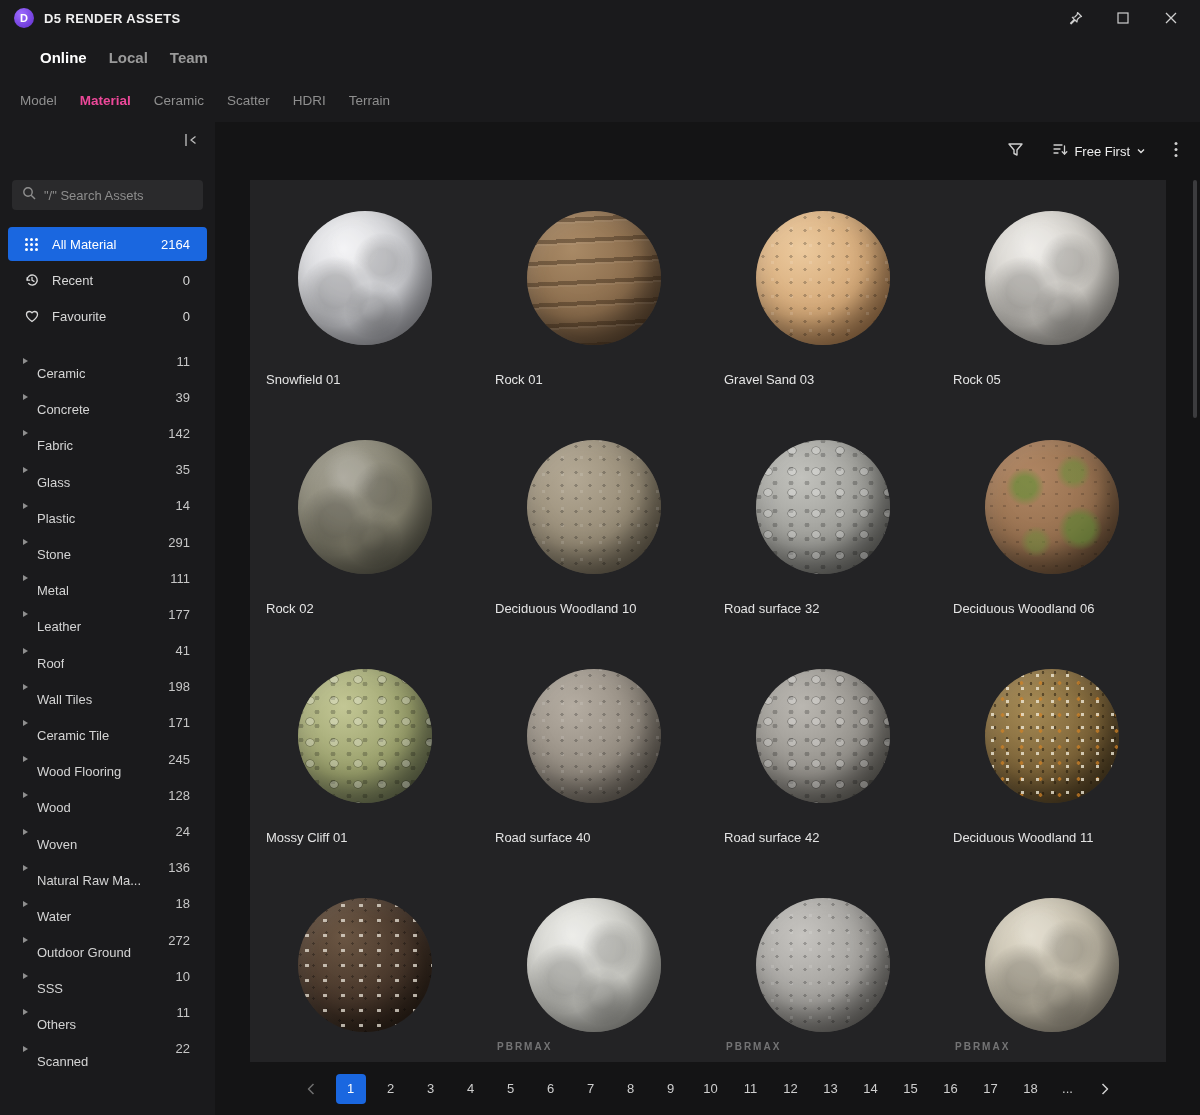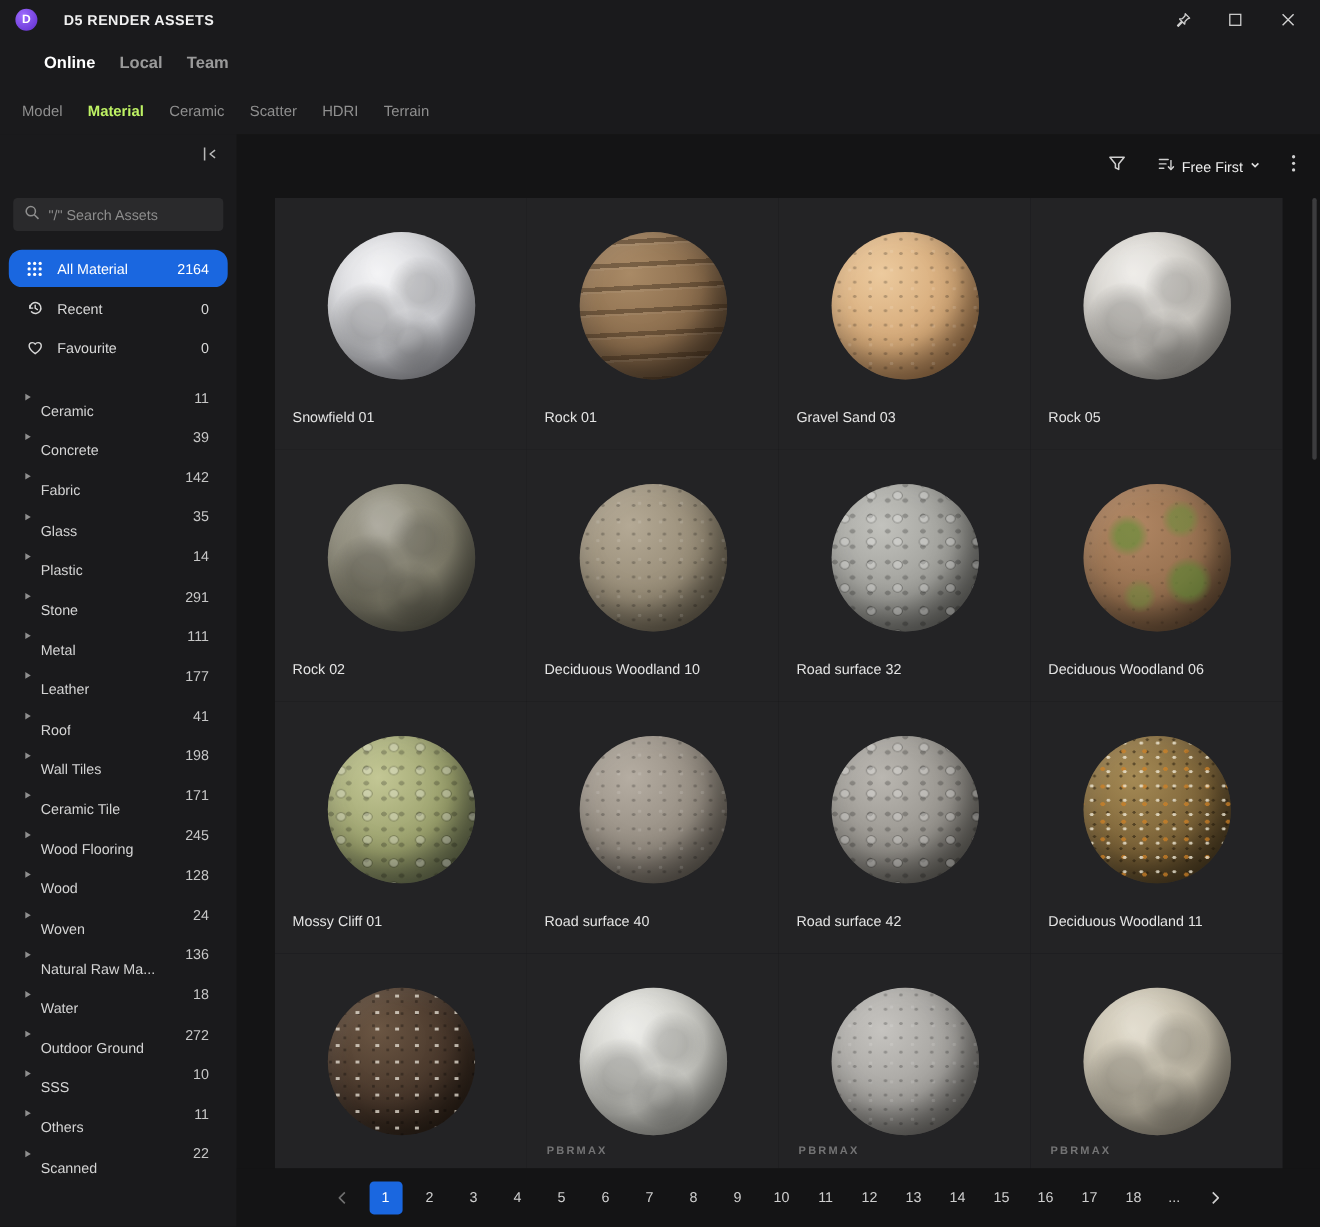--- a/index.html
+++ b/index.html
@@ -9,42 +9,42 @@
     background:#1a1a1c; color:#e6e6e6;
     font-family:"Liberation Sans","DejaVu Sans",sans-serif;
     -webkit-font-smoothing:antialiased;
   }
   
   .titlebar { height:36px; display:flex; align-items:center; padding:0 14px; }
   .logo { width:20px; height:20px; border-radius:50%; flex-shrink:0;
     background:radial-gradient(circle at 35% 30%, #9d6bff, #5f2ccc);
     display:flex; align-items:center; justify-content:center;
     color:#fff; font-size:11px; font-weight:bold; }
-  .app-title { margin-left:24px; font-size:13px; font-weight:700; letter-spacing:.4px; color:#f0f0f0; }
+  .app-title { margin-left:10px; font-size:13px; font-weight:700; letter-spacing:.4px; color:#f0f0f0; }
   .win-controls { margin-left:auto; display:flex; align-items:center; gap:30px; padding-right:6px; }
   .win-btn { display:flex; align-items:center; justify-content:center; width:18px; height:18px; }
   
   .source-tabs { display:flex; gap:22px; padding:0 16px; height:42px; align-items:center;margin-left:24px; }
   .source-tab { font-size:15px; color:#9a9a9a; font-weight:600; }
   .source-tab.active { color:#ffffff; font-weight:700; }
   .type-tabs { display:flex; gap:23px; padding:0 20px; height:44px; align-items:center; }
   .type-tab { font-size:13.5px; color:#8f8f8f; font-weight:500; }
-  .type-tab.active { color:#bef264; font-weight:700; }
+  .type-tab.active { color:#ec4899; font-weight:700; }
   
   .content { display:flex; height:993px; }
   .sidebar { width:215px; flex-shrink:0; background:#1a1a1c; overflow:hidden; }
   .collapse-row { height:40px; display:flex; align-items:center; justify-content:flex-end; padding-right:16px; }
   .search-box { margin:18px 12px 0; height:30px; background:#2a2a2c; border-radius:4px;
     display:flex; align-items:center; padding:0 10px; gap:8px; }
   .search-box input { background:transparent; border:0; outline:0; color:#ddd; font-size:13px; width:100%; }
   .search-box input::placeholder { color:#8d8d8d; }
   .pinned { margin:17px 8px 0; }
   .pinned-row { height:34px; margin-bottom:2px; display:flex; align-items:center;
     padding:0 17px 0 16px; border-radius:4px; font-size:13px; color:#d8d8d8; }
-  .pinned-row.active { background:var(--accent); color:#ffffff;border-radius:12px; }
+  .pinned-row.active { background:var(--accent); color:#ffffff; }
   .p-icon { width:16px; height:16px; display:flex; align-items:center; margin-right:12px; color:inherit; }
   .p-count { margin-left:auto; font-size:13px; }
   .categories { margin-top:10px; }
   .cat-row { height:36.2px; display:flex; align-items:center; padding:0 25px 0 23px;
     font-size:13px; color:#d4d4d4; }
   .cat-tri { width:0; height:0; border-left:5px solid #8f8f8f;
     border-top:3.5px solid transparent; border-bottom:3.5px solid transparent; margin-right:9px; flex-shrink:0; }
   .cat-label { white-space:nowrap; overflow:hidden; text-overflow:ellipsis;margin-top:25px; }
   .cat-count { margin-left:auto; color:#c6c6c6; padding-left:8px; }
   

